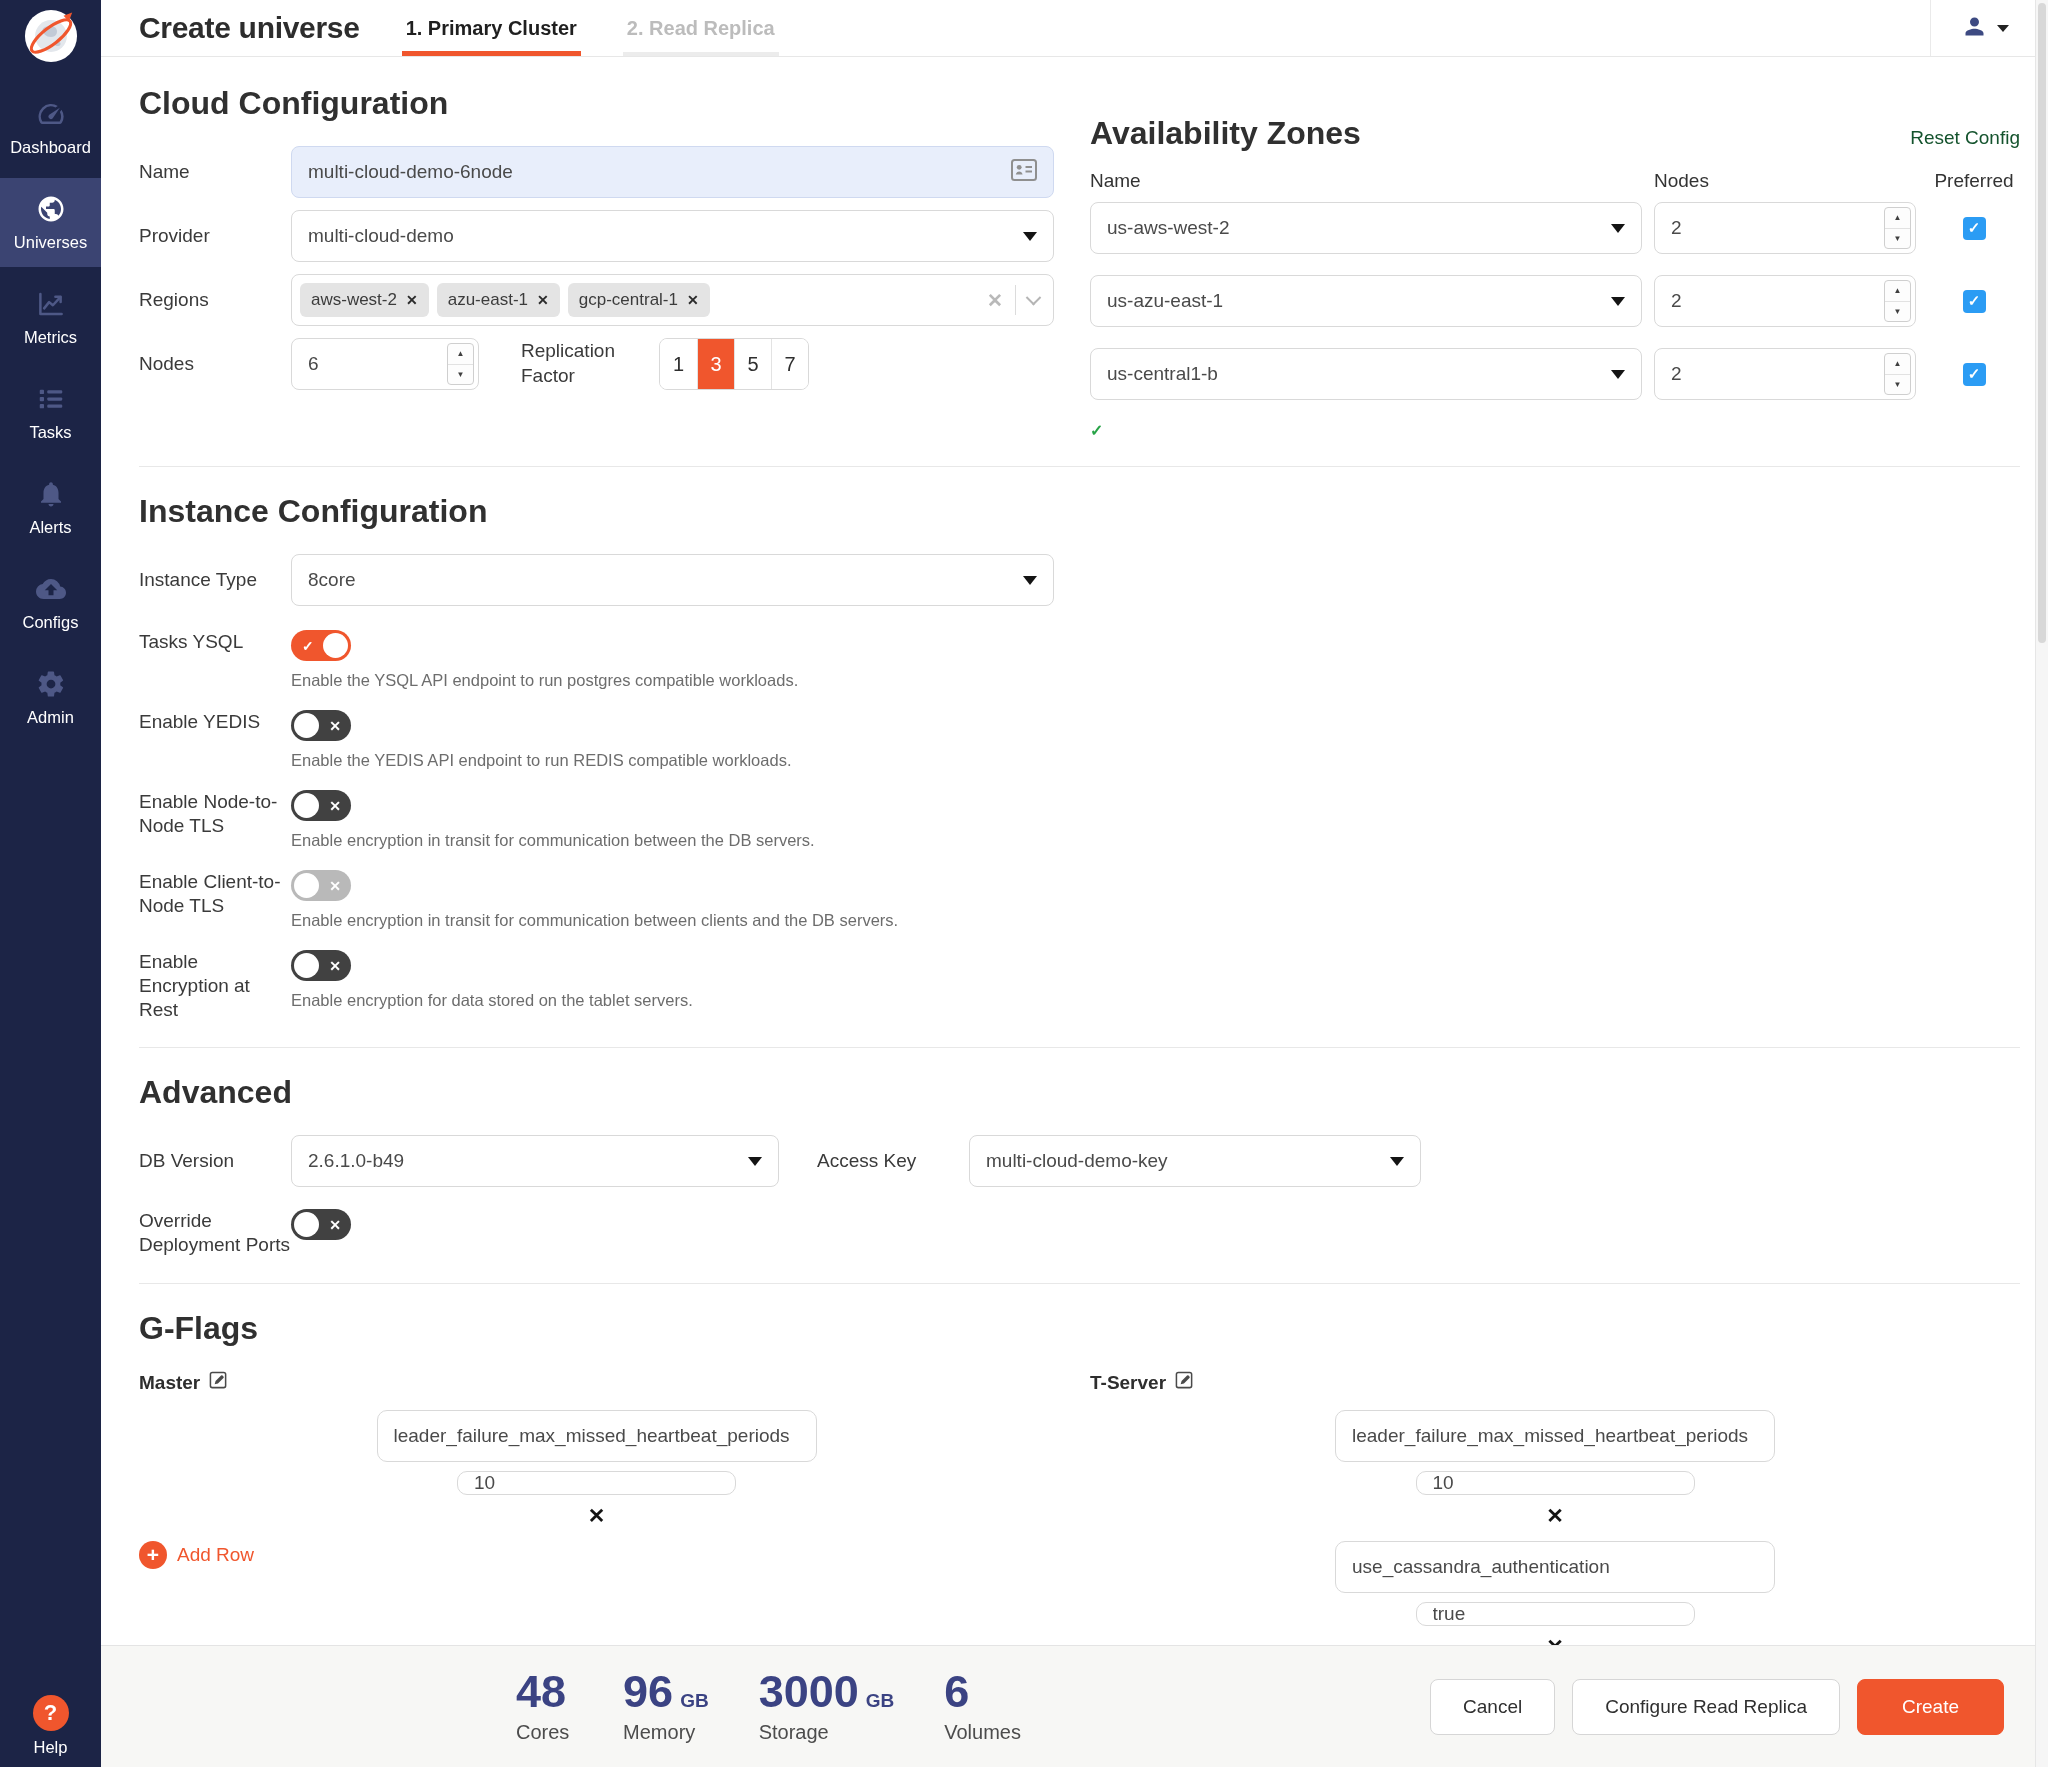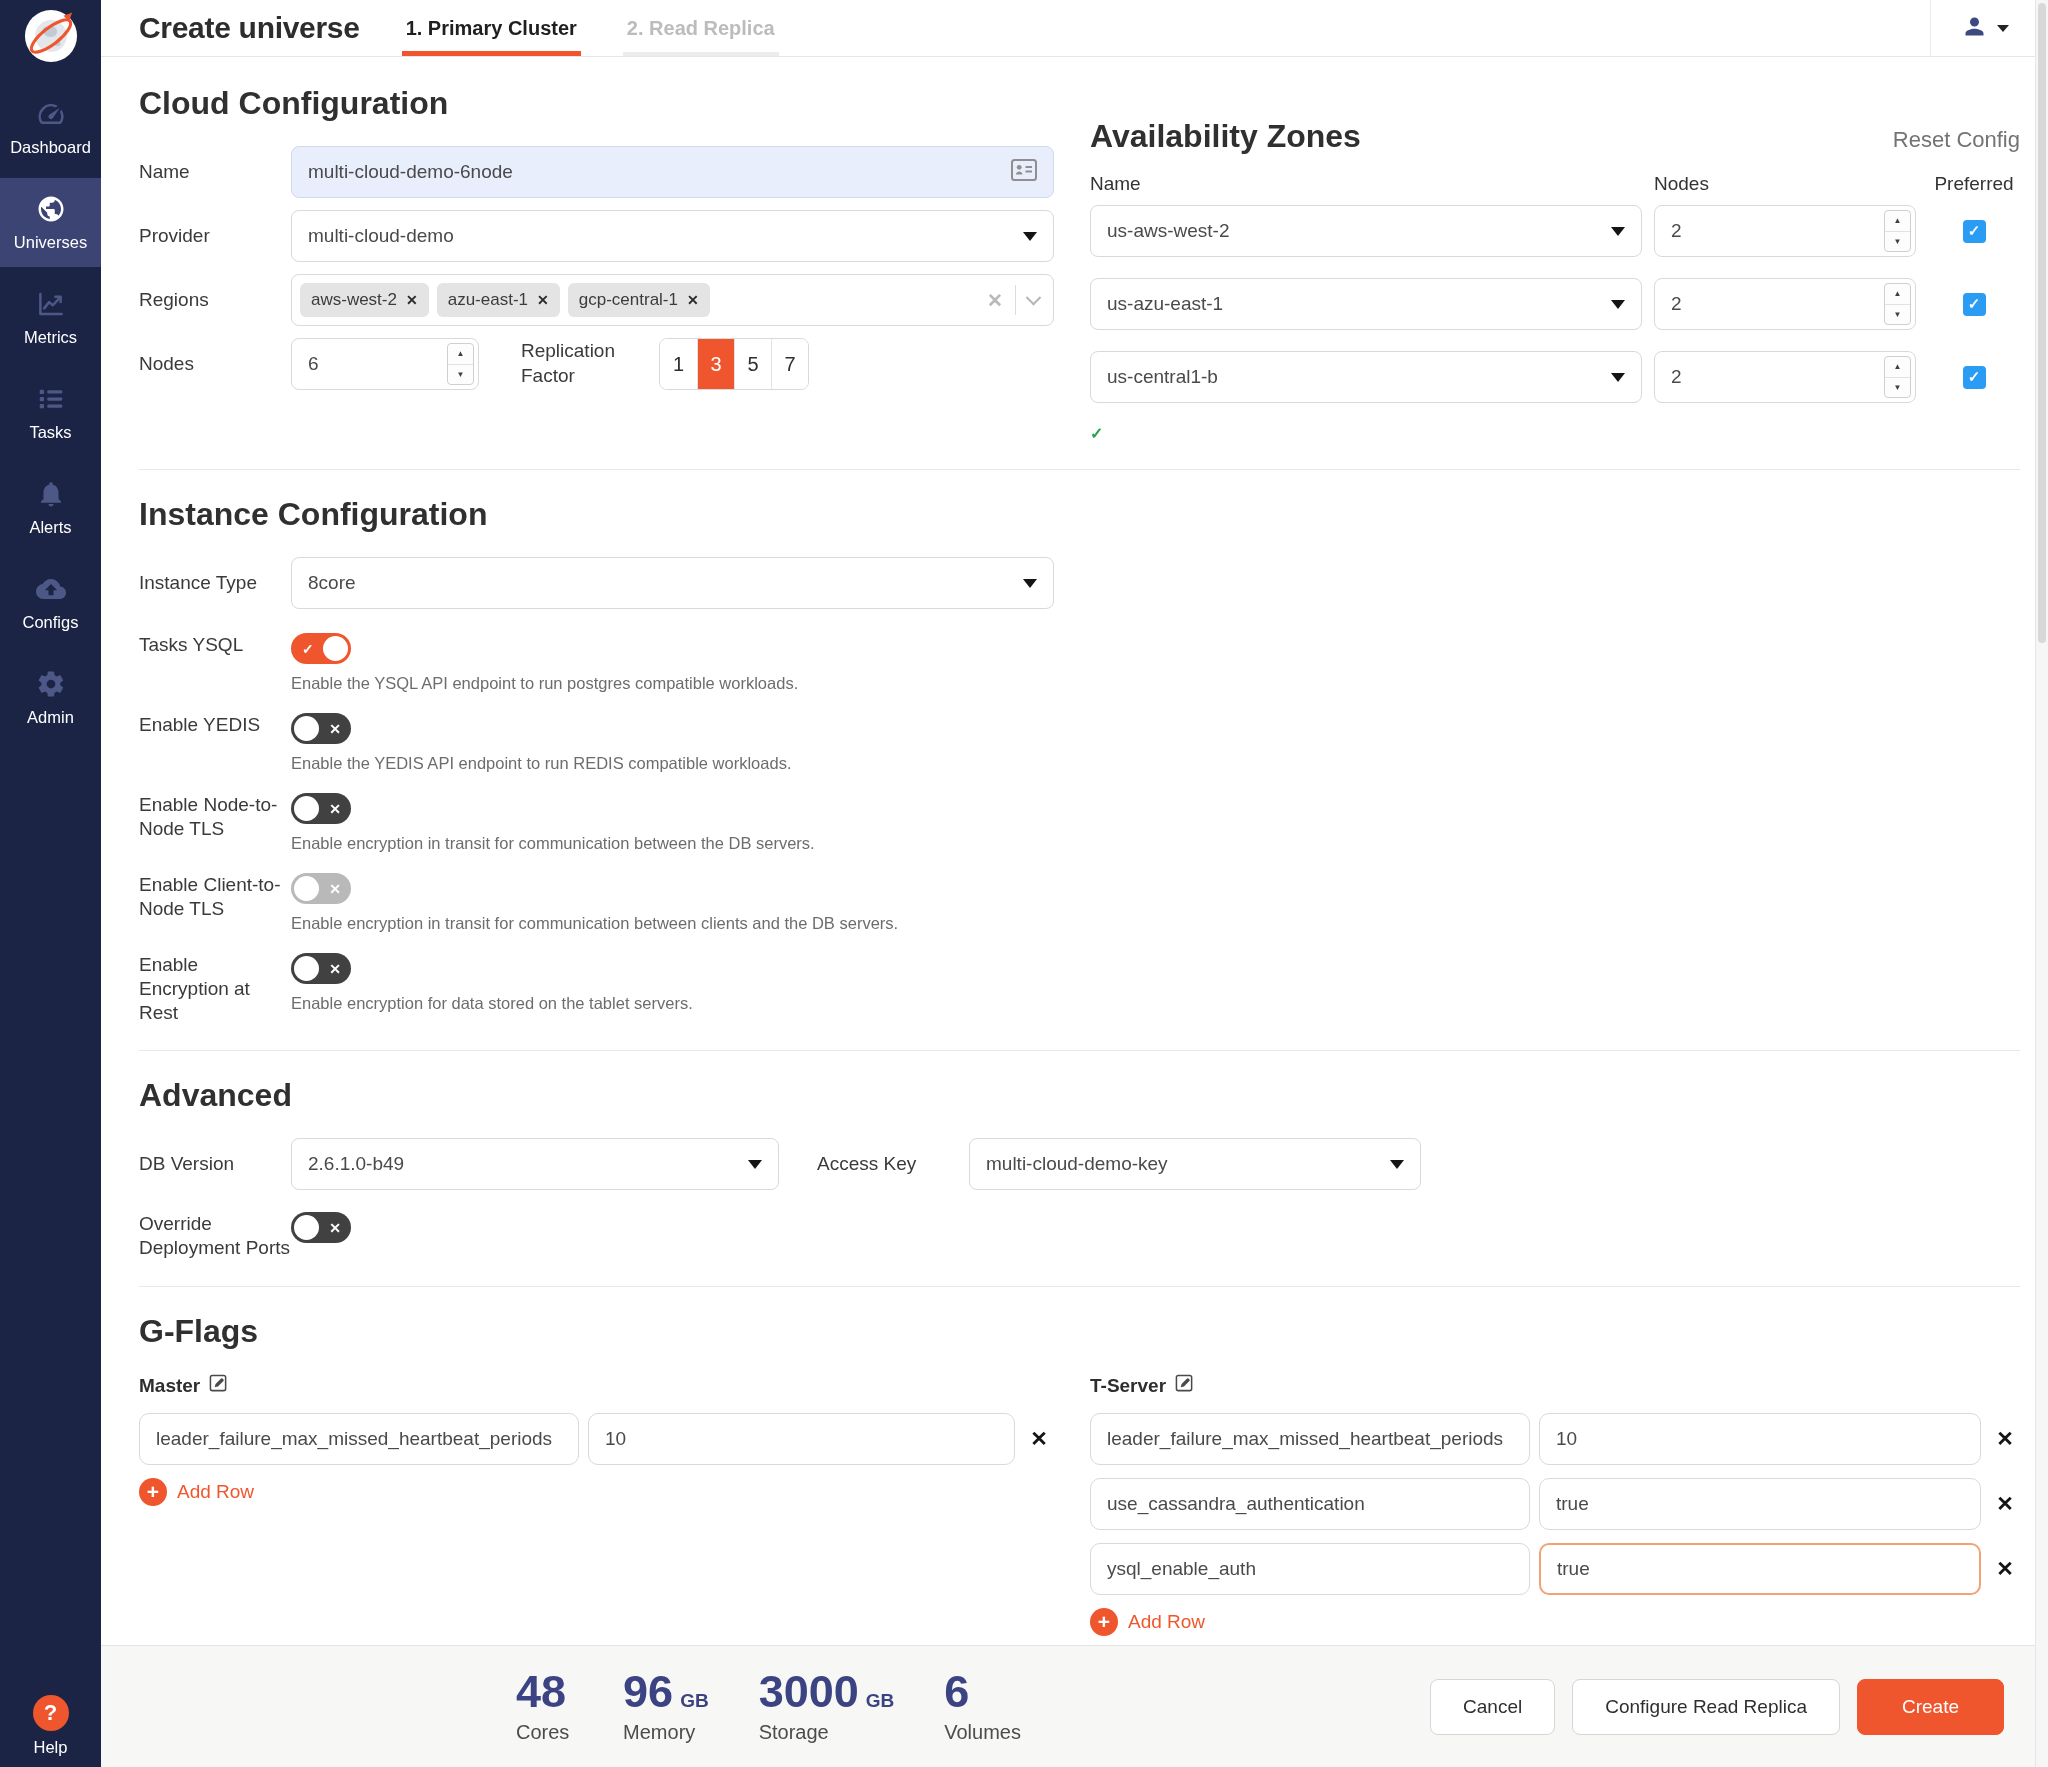--- a/index.html
+++ b/index.html
@@ -71,21 +71,21 @@
   .rf-wrap { display:flex; align-items:center; margin-left:42px; }
   .rf-label { font-size:19px; color:#3a3a3a; width:120px; line-height:1.3; }
   .rf-group { display:flex; margin-left:18px; border-radius:8px; overflow:hidden; border:1px solid #d9d9d9; }
   .rf-btn { width:37px; height:50px; background:#fff; display:flex; align-items:center; justify-content:center; font-size:20px; color:#2e2e2e; border-left:1px solid #e3e3e3; cursor:pointer; }
   .rf-btn:first-child { border-left:none; }
   .rf-btn.selected { background:#f0562d; color:#fff; }
 
   
   .az-heading-row { display:flex; align-items:baseline; justify-content:space-between; margin-bottom:18px; }
   .az-heading-row h2 { margin-bottom:0; }
-  .reset-link { font-size:22px; color:#737373; cursor:pointer;margin-top:42px; }
+  .reset-link { font-size:19px; color:#14532d; cursor:pointer;margin-top:42px; }
   .az-row { display:flex; gap:12px; align-items:center; margin-bottom:21px; }
   .az-name { flex:1; min-width:0; }
   .az-nodes { width:262px; flex-shrink:0; }
   .az-pref { width:92px; flex-shrink:0; display:flex; justify-content:center; }
   .az-head { margin-bottom:10px; }
   .az-head .hcell { font-size:19px; color:#333; font-weight:500; }
   .checkbox { width:23px; height:23px; border-radius:4px; background:#2b9cf4; color:#fff; display:flex; align-items:center; justify-content:center; font-size:15px; font-weight:700; cursor:pointer; }
   .az-note { margin-top:12px; font-size:18px; color:#27a347; display:flex; align-items:center; gap:9px; }
   .az-note .note-check { font-size:16px; font-weight:700; }
 
@@ -108,21 +108,21 @@
   .adv-row { display:flex; align-items:center; margin-bottom:22px; }
   .adv-select-1 { width:488px; }
   .adv-label-2 { width:152px; flex-shrink:0; font-size:19px; color:#3a3a3a; margin-left:38px; }
   .adv-select-2 { width:452px; }
 
   
   .gf-cols { display:flex; gap:36px; }
   .gf-left { width:915px; flex-shrink:0; }
   .gf-right { flex:1; min-width:0; }
   .gf-sub { display:flex; align-items:center; gap:9px; font-size:19px; font-weight:700; color:#2e2e2e; margin-bottom:15px; }
-  .gf-row { display:flex; align-items:center; gap:9px; margin-bottom:13px; }
+  .gf-row { display:flex; align-items:center; gap:9px; margin-bottom:13px;flex-direction:column; }
   .gf-key { width:440px; flex-shrink:0; border-radius:10px; }
   .gf-val { flex:1; min-width:0; border-radius:10px; }
   .gf-val.highlight { border:2px solid #f3a277; }
   .gf-x { width:30px; text-align:center; font-size:21px; font-weight:900; color:#141414; cursor:pointer; flex-shrink:0; }
   .add-row { display:flex; align-items:center; gap:10px; margin-top:6px; cursor:pointer; }
   .add-circle { width:28px; height:28px; border-radius:50%; background:#f0562d; color:#fff; font-size:21px; font-weight:700; display:flex; align-items:center; justify-content:center; line-height:1; }
   .add-label { font-size:19px; color:#f0562d; }
 
   
   .footer { height:122px; flex-shrink:0; background:#f7f7f5; border-top:1px solid #e4e4e4; display:flex; align-items:center; padding-left:415px; position:relative; }

